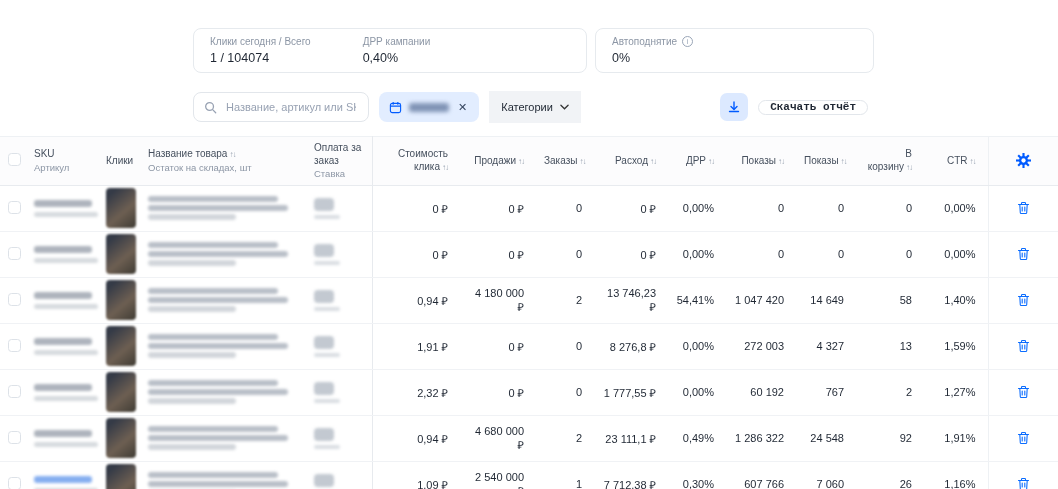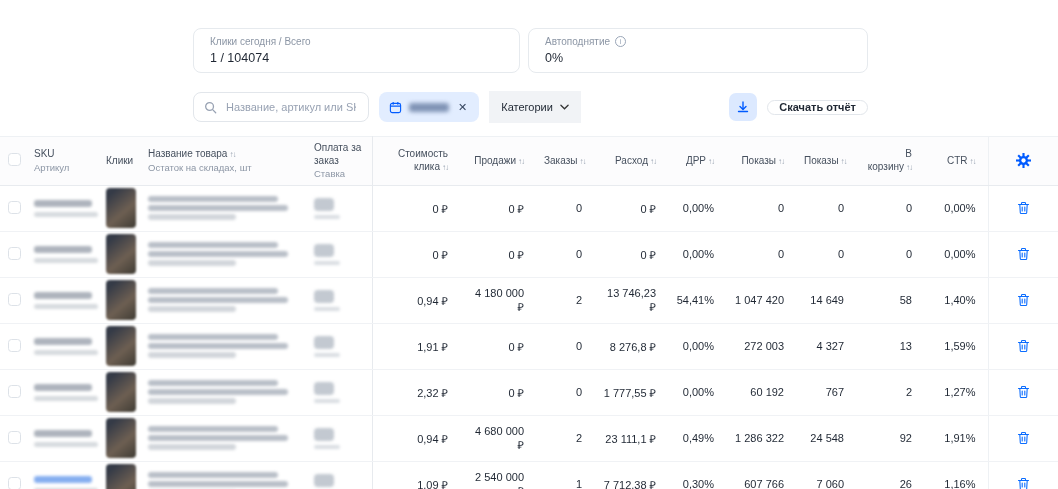--- a/index.html
+++ b/index.html
@@ -8,22 +8,22 @@
     width:1058px; height:489px; overflow:hidden; background:#fff; position:relative;
     font-family:"Liberation Sans", sans-serif; color:#1f2733;
   }
 
   
   .stats-row { display:flex; gap:8px; margin:28px 0 0 193px; }
   .stats-card {
     border:1px solid #e6eaee; border-radius:8px; height:45px;
     padding:7px 16px 0 16px; display:flex; gap:52px;
   }
-  .stats-card.first { width:327px; }
-  .stats-card.second { width:340px; }
+  .stats-card.first { width:394px; }
+  .stats-card.second { width:279px; }
   .stat-label { font-size:10px; color:#8c96a5; display:flex; align-items:center; gap:5px; white-space:nowrap; }
   .stat-value { font-size:12.5px; color:#1f2733; margin-top:4px; }
   .info-icon {
     width:11px; height:11px; border:1px solid #9aa6b8; border-radius:50%;
     color:#9aa6b8; font-size:7.5px; display:inline-flex; align-items:center; justify-content:center;
     font-style:normal; line-height:1;
   }
 
   
   .toolbar { display:flex; align-items:center; gap:10px; margin:18px 0 0 193px; width:675px; }
@@ -40,21 +40,21 @@
     display:flex; align-items:center; gap:7px; background:#f1f3f6; border:none; border-radius:0;
     height:30px; padding:16px 12px; font-size:11px; color:#1f2733; font-family:inherit; cursor:pointer; white-space:nowrap;
   }
   .spacer { flex:1; }
   .dl-icon-btn {
     width:28px; height:28px; background:#dce9ff; border:none; border-radius:7px;
     display:flex; align-items:center; justify-content:center; cursor:pointer;
   }
   .report-btn {
     background:#fff; border:1px solid #e2e6eb; border-radius:8px; height:15px; padding:0 11px;
-    font-size:11px; font-weight:700; color:#1f2733; font-family:Liberation Sans, sans-serif; cursor:pointer; white-space:nowrap;
+    font-size:11px; font-weight:700; color:#1f2733; font-family:Liberation Mono, monospace; cursor:pointer; white-space:nowrap;
   }
 
   
   table { border-collapse:collapse; table-layout:fixed; width:1058px; margin-top:13px; }
   thead th {
     border-top:1px solid #eef1f4; border-bottom:1px solid #e8ebef; background:#fcfcfd;
     font-size:10px; font-weight:400; color:#46505e; text-align:left;
     padding:5px 8px; vertical-align:middle; height:34px; line-height:1.25;
   }
   .th-sub { color:#8c96a5; font-size:9.5px; margin-top:1px; }
@@ -79,20 +79,24 @@
   .icon-btn { background:none; border:none; padding:4px; cursor:pointer; display:inline-flex; align-items:center; justify-content:center; }
 </style>
 </head>
 <body>
 
 <div class="stats-row">
   <div class="stats-card first">
     <div>
       <div class="stat-label">Клики сегодня / Всего</div>
       <div class="stat-value">1 / 104074</div>
+    </div>
+    <div>
+      <div class="stat-label">ДРР кампании</div>
+      <div class="stat-value">0,40%</div>
     </div>
   </div>
   <div class="stats-card second">
     <div>
       <div class="stat-label">
         <span>Автоподнятие</span>
         <span class="info-icon">i</span>
       </div>
       <div class="stat-value">0%</div>
     </div>

